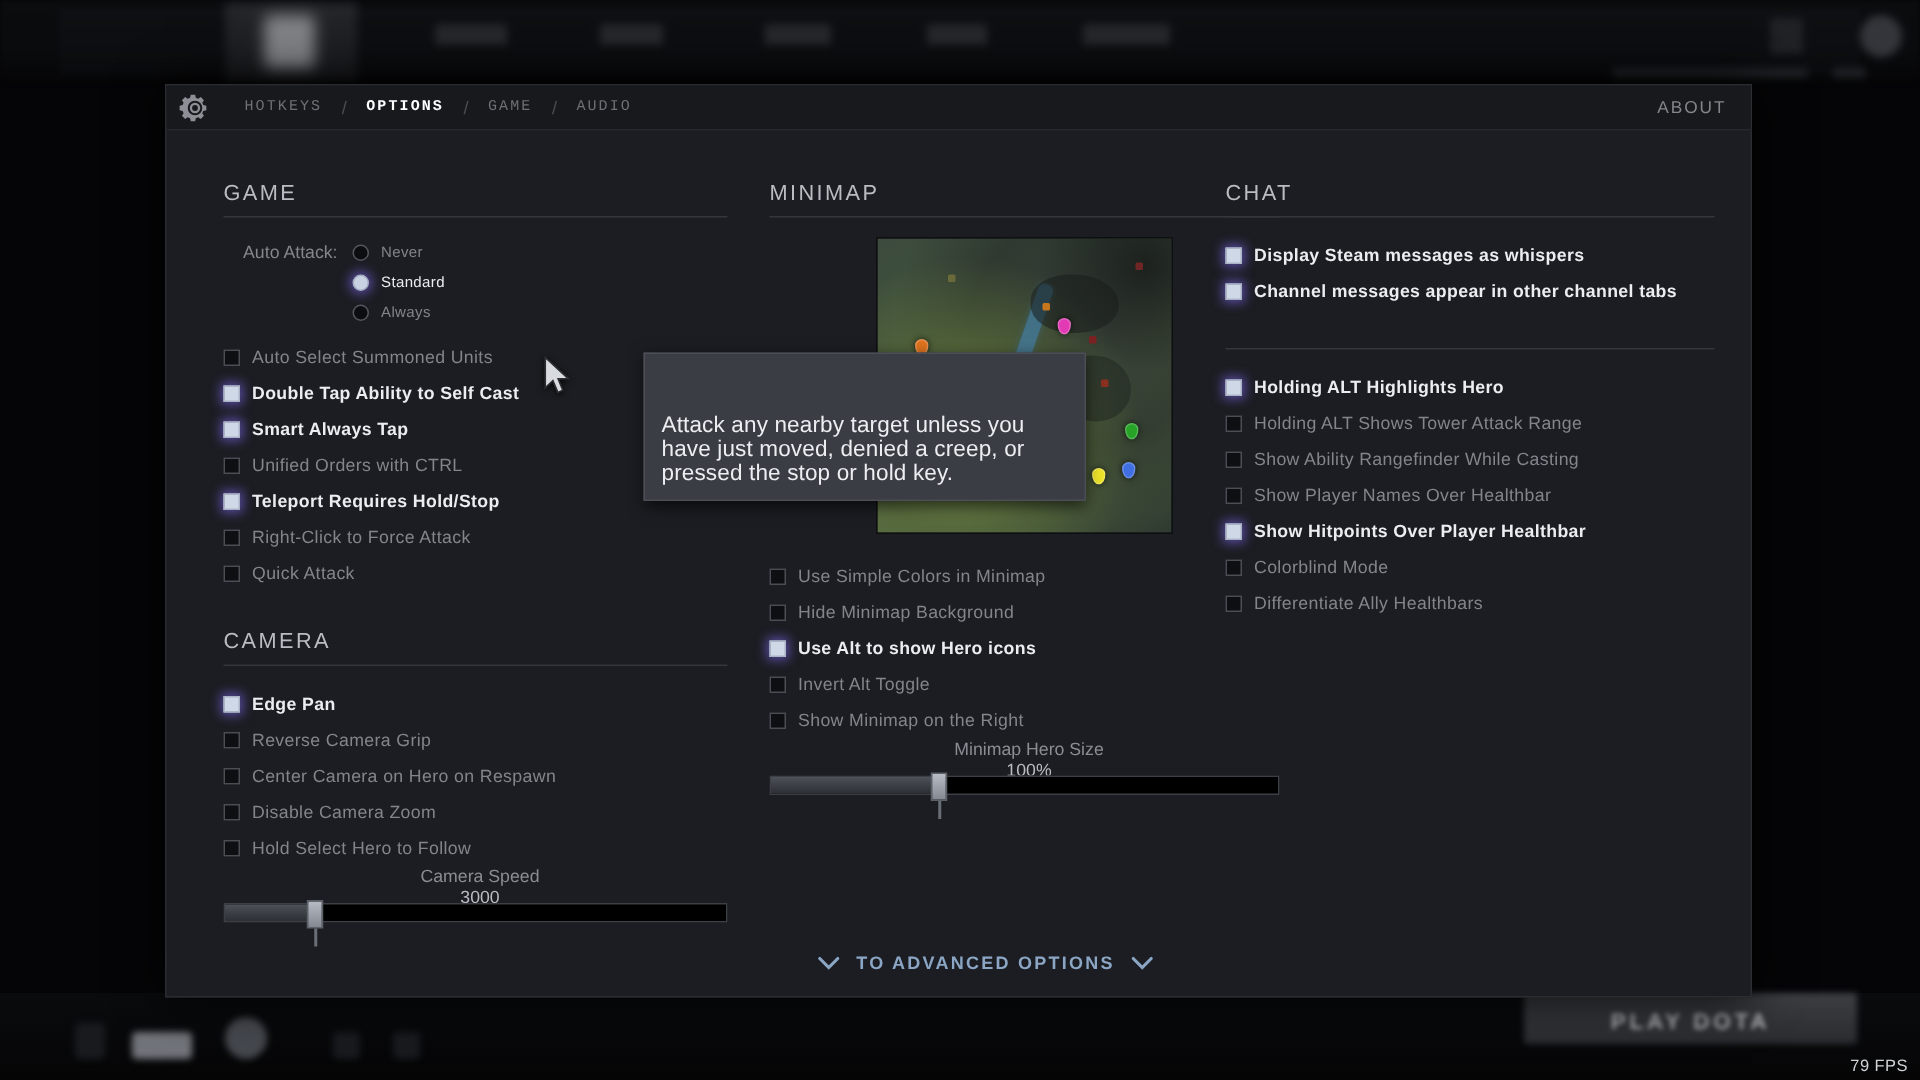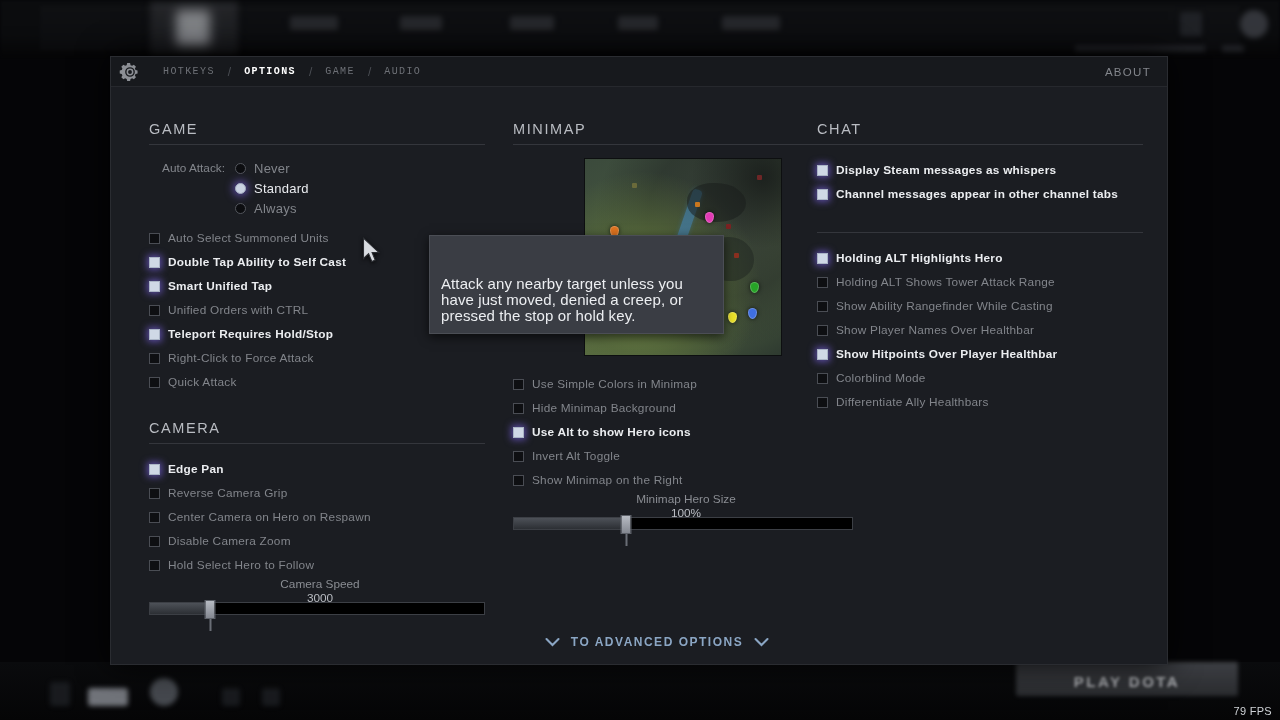--- a/index.html
+++ b/index.html
@@ -150,21 +150,21 @@
     font-size: 11.8px; color: #83868c;
   }
   .rb {
     width: 11px; height: 11px; border-radius: 50%; margin-right: 8px;
     background: #0c0d10; border: 1px solid #53565d; flex: none;
   }
   .radio-row.on .rb {
     background: #c9d2e2; border-color: #a5aec0;
     box-shadow: 0 0 8px 2px rgba(110,90,200,.8);
   }
-  .radio-row .opt-label { font-size: 13px; }
+  .radio-row .opt-label { font-size: 10px; }
   .radio-row.on .opt-label { color: #e9ebef; font-weight: normal; }
   .spacer-md { height: 26px; }
 
   
   .slider-head {
     display: flex; justify-content: space-between; align-items: center;
     height: 22px; padding: 0 2px 0 8px; flex-direction: column;
   }
   .slider-name { font-size: 11.8px; color: #8a8d93; }
   .slider-val  { font-size: 11.8px; color: #b9bcc2; }
@@ -345,21 +345,21 @@
         <div class="opt-row">
           <span class="cb"></span>
           <span class="opt-label">Auto Select Summoned Units</span>
         </div>
         <div class="opt-row on">
           <span class="cb"></span>
           <span class="opt-label">Double Tap Ability to Self Cast</span>
         </div>
         <div class="opt-row on">
           <span class="cb"></span>
-          <span class="opt-label">Smart Unified Tap</span>
+          <span class="opt-label">Smart Always Tap</span>
         </div>
         <div class="opt-row">
           <span class="cb"></span>
           <span class="opt-label">Unified Orders with CTRL</span>
         </div>
         <div class="opt-row on">
           <span class="cb"></span>
           <span class="opt-label">Teleport Requires Hold/Stop</span>
         </div>
         <div class="opt-row">

